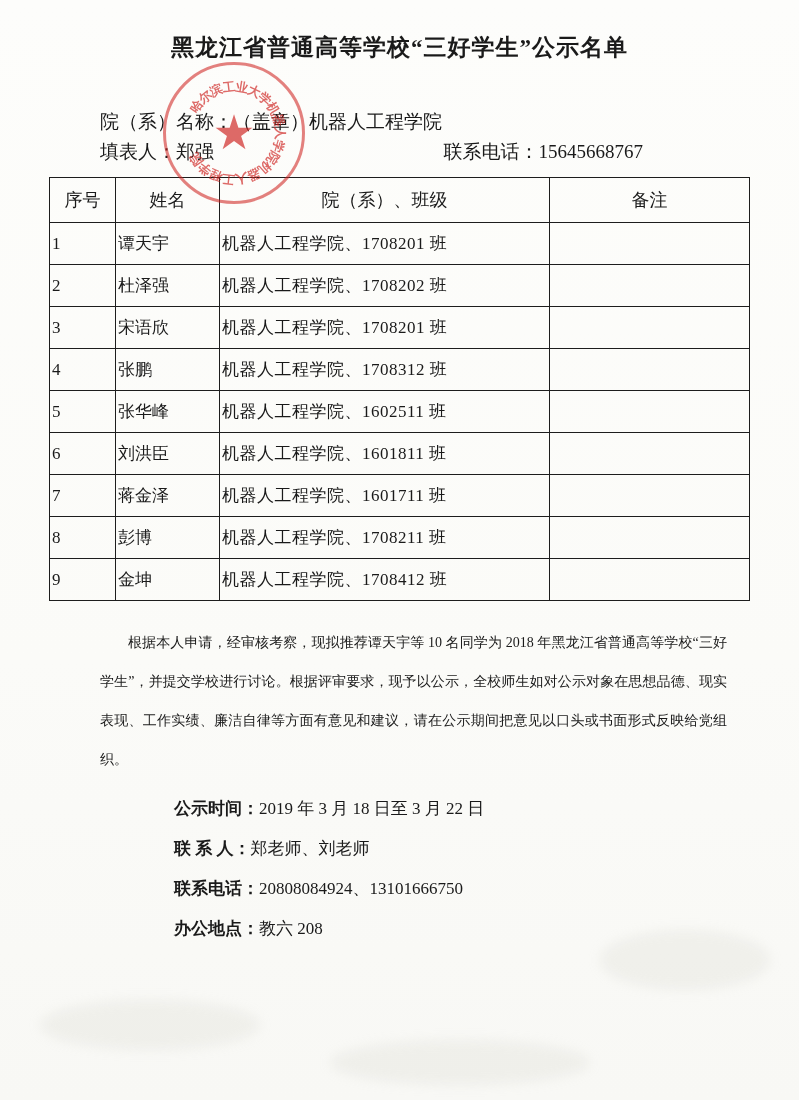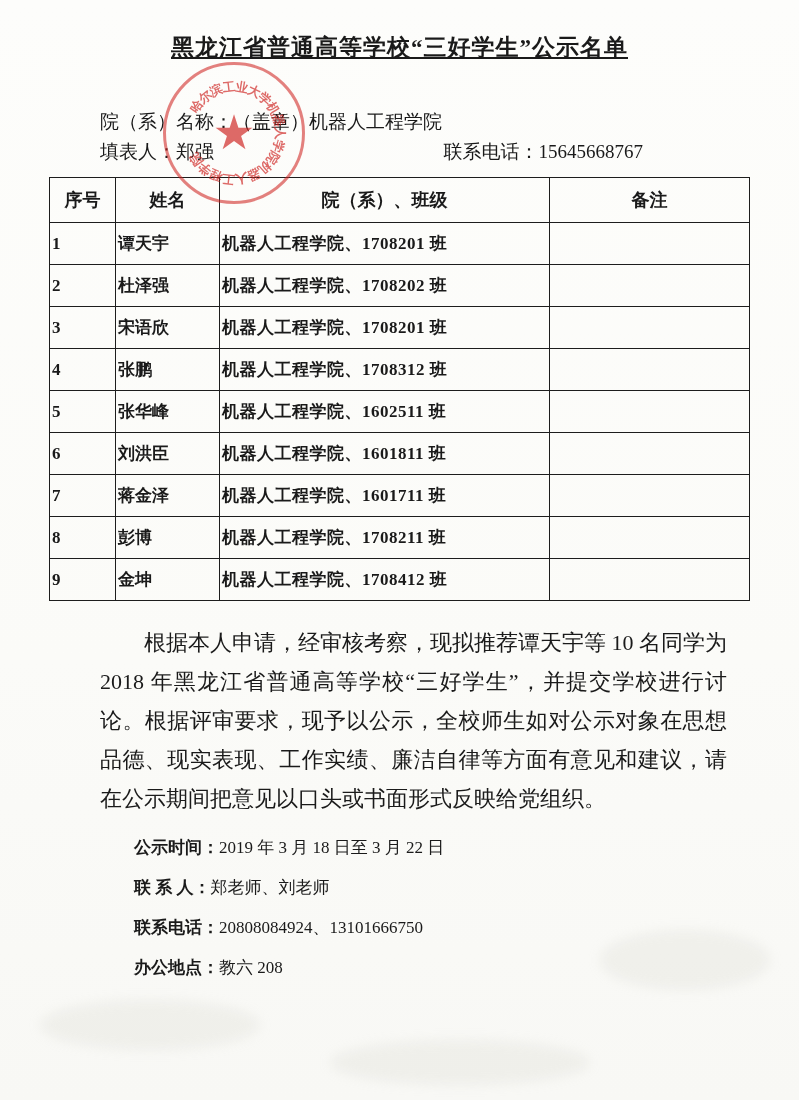--- a/index.html
+++ b/index.html
@@ -32,21 +32,20 @@
     pointer-events: none;
   }
   .doc-title {
     text-align: center;
     font-size: 23px;
     font-weight: bold;
     letter-spacing: 1px;
     margin: 0;
     padding-top: 32px;
     font-family: "Liberation Serif", "DejaVu Serif", serif;
-    text-decoration: underline;
   }
   .meta {
     margin-top: 44px;
     padding-left: 100px;
     padding-right: 80px;
     font-size: 19px;
     line-height: 30px;
   }
   .meta-row {
     display: flex;
@@ -68,56 +67,57 @@
   table.main-table {
     border-collapse: collapse;
     margin: 10px auto 0 auto;
     width: 700px;
     table-layout: fixed;
   }
   table.main-table td, table.main-table th {
     border: 1px solid #1d1d1d;
     height: 41px;
     font-size: 17px;
-    font-weight: bold;
+    font-weight: normal;
     padding: 0 2px;
   }
   table.main-table thead th {
     font-size: 18px;
     height: 44px;
   }
   .col-no { width: 66px; }
   .col-name { width: 104px; }
   .col-dept { width: 330px; }
   .col-remark { width: 200px; }
   .cell-no { font-family: "Liberation Serif", serif; }
   .cell-dept { letter-spacing: 0.5px; }
   .body-text {
     margin-top: 22px;
     padding-left: 100px;
     padding-right: 72px;
-    font-size: 22px;
+    font-size: 14px;
     line-height: 39px;
     text-align: justify;
   }
   .body-text p {
     margin: 0;
     text-indent: 2em;
   }
   .info-list {
     padding-left: 100px;
     font-size: 17px;
     line-height: 40px;
     margin-top: 10px;
   }
   .info-list .info-row {
     text-indent: 2em;
   }
   .info-label {
     font-weight: bold;
+    margin-left: 40px;
   }
   .info-value {
     font-weight: normal;
   }
   
   .seal {
     position: absolute;
     left: 163px;
     top: 62px;
     width: 136px;

